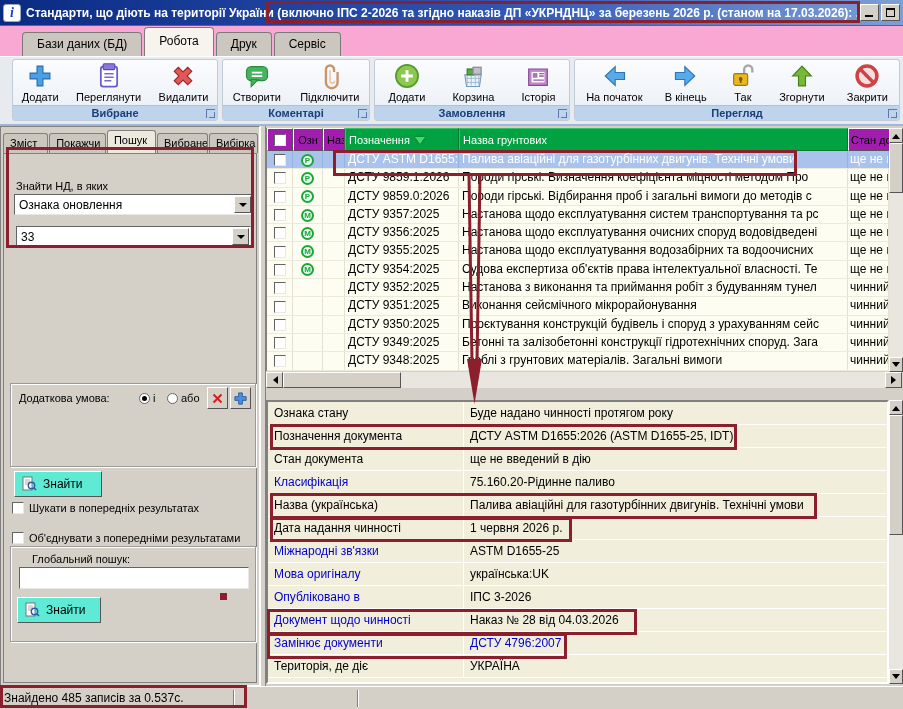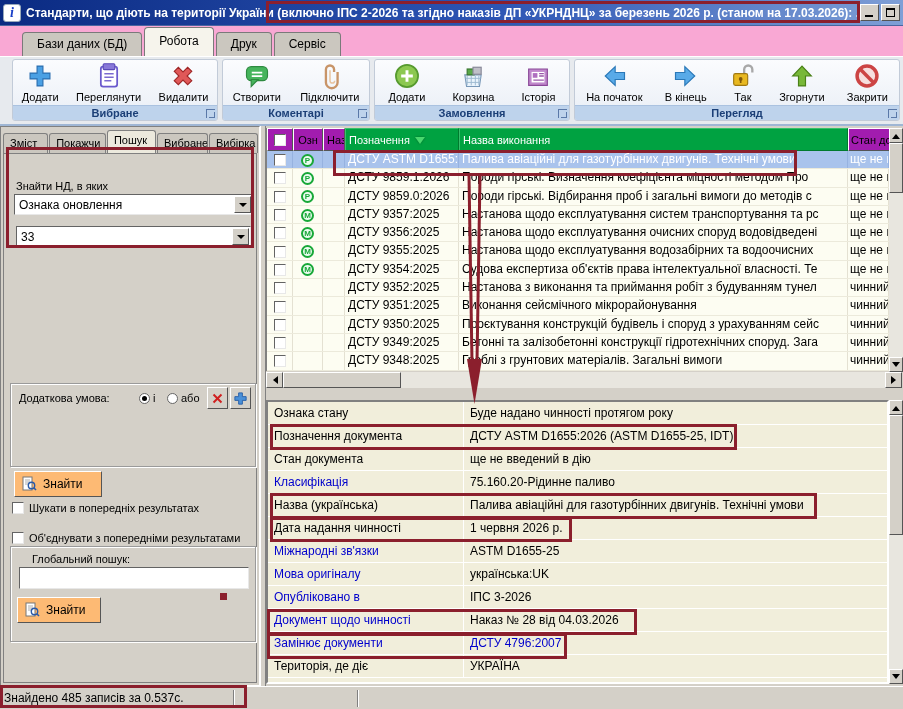--- a/index.html
+++ b/index.html
@@ -54,21 +54,21 @@
   .ddbtn{width:17px;height:17px;margin:1px;background:#d4d0c8;border:1px solid;border-color:#fff #555 #555 #fff;
     display:flex;align-items:center;justify-content:center}
   .ddbtn i{width:0;height:0;border:4px solid transparent;border-top:4px solid #000;margin-top:4px}
 
   .groupbox{position:absolute;border:1px solid #9a9a9a;box-shadow:1px 1px 0 #fff inset, 1px 1px 0 #fff}
   .radio{display:inline-block;width:11px;height:11px;border-radius:50%;background:#fff;border:1px solid #666;
     vertical-align:-2px;margin-right:3px;position:relative}
   .radio.checked:after{content:"";position:absolute;left:2px;top:2px;width:5px;height:5px;border-radius:50%;background:#000}
   .sqbtn{position:absolute;width:21px;height:22px;background:#d4d0c8;border:1px solid;border-color:#fff #555 #555 #fff;
     display:flex;align-items:center;justify-content:center;font-weight:bold}
-  .btn{position:absolute;background:#fdba74;border:1px solid;border-color:#fff #555 #555 #fff;
+  .btn{position:absolute;background:#5eead4;border:1px solid;border-color:#fff #555 #555 #fff;
     display:flex;align-items:center;font-size:12px;padding:0 10px 0 6px}
   .btn svg{margin-right:6px}
   .checkline{position:absolute;display:flex;align-items:center;white-space:nowrap;overflow:hidden;width:254px}
   .cbx{width:12px;height:12px;background:#fff;border:1px solid;border-color:#636363 #e8e8e8 #e8e8e8 #636363;margin-right:5px;flex:0 0 12px}
   .tinput{position:absolute;background:#fff;border:1px solid;border-color:#636363 #e8e8e8 #e8e8e8 #636363;height:22px;font-size:12px;padding:2px 4px;outline:none}
 
   
   .vsplit{position:absolute;left:260px;top:126px;width:6px;height:560px;background:#d4d0c8;border-left:1px solid #fff;border-right:1px solid #808080}
 
   
@@ -376,21 +376,21 @@
     <div class="thead">
       <span class="th c-check" style="justify-content:center">
           <span class="rowcb"></span>
         </span>
       <span class="th c-ozn">Озн</span>
       <span class="th c-naz">Наз</span>
       <span class="th green c-des">
           <span>Позначення</span>
           <span class="sorttri"></span>
         </span>
-      <span class="th green c-name">Назва виконання</span>
+      <span class="th green c-name">Назва грунтових</span>
       <span class="th c-status" style="border-right:none">Стан док</span>
     </div>
 
     <div class="trow sel">
       <span class="tc c-check">
           <span class="rowcb"></span>
         </span>
       <span class="tc c-ozn">
           <span class="badge">P</span>
         </span>

